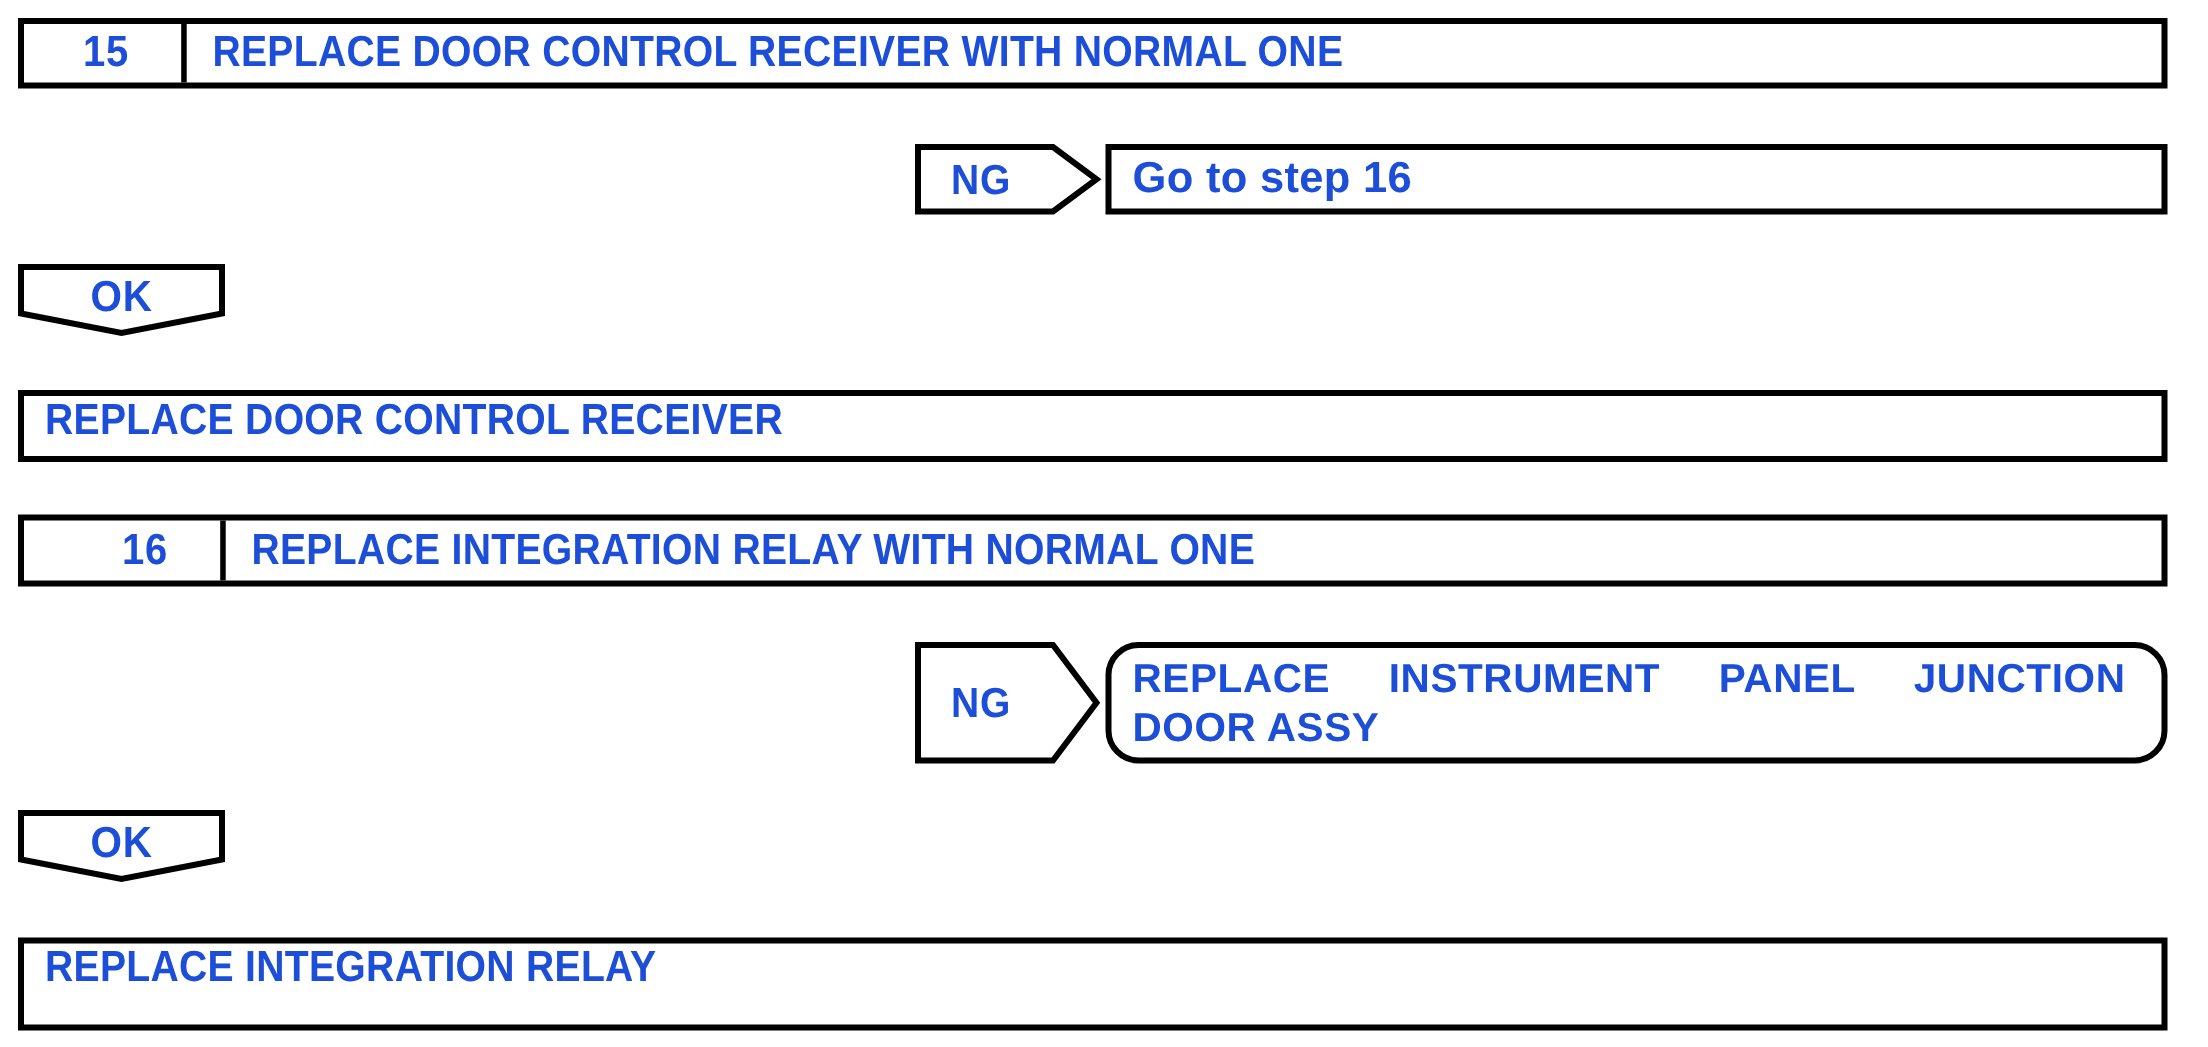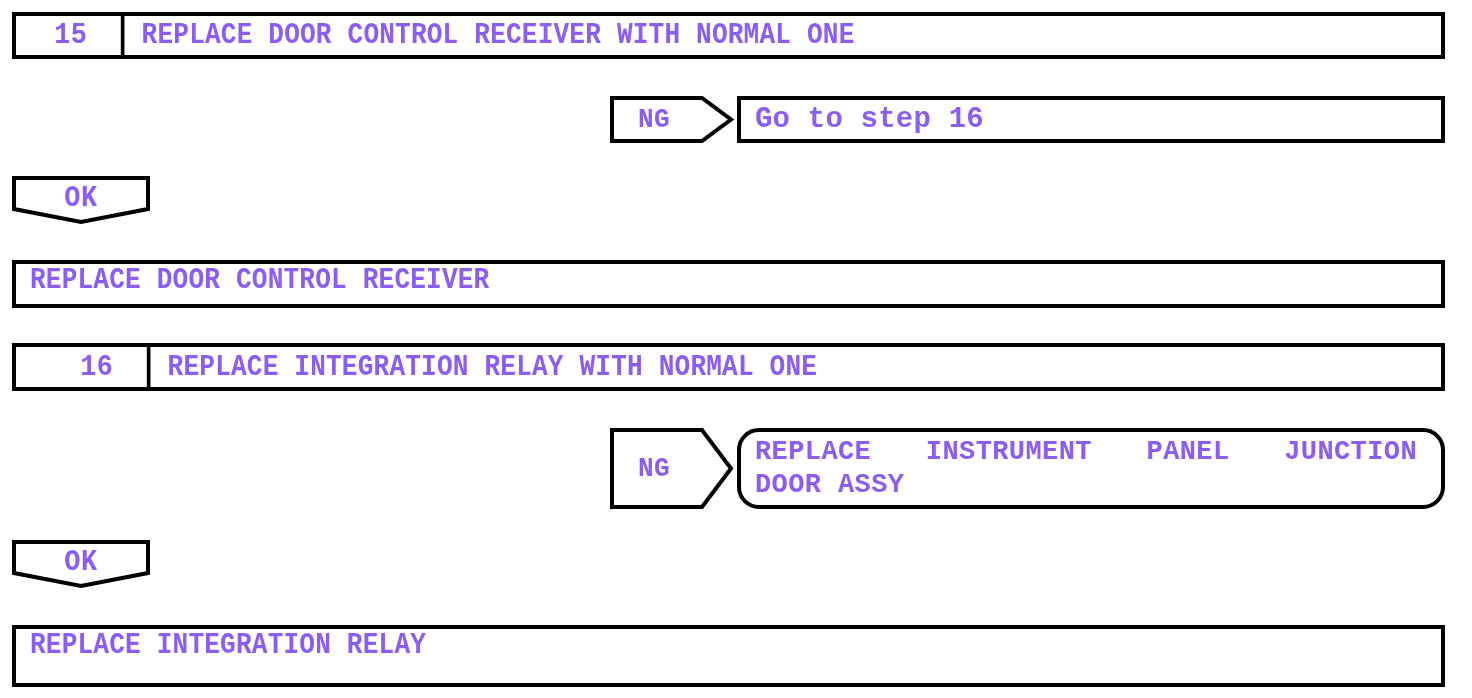--- a/index.html
+++ b/index.html
@@ -6,22 +6,22 @@
     margin: 0;
     padding: 0;
     background: #ffffff;
   }
   #canvas {
     position: relative;
     width: 1472px;
     height: 698px;
     background: #ffffff;
     overflow: hidden;
-    font-family: Liberation Mono, monospace;
-    color: #8b5cf6;
+    font-family: Liberation Sans, sans-serif;
+    color: #1d4ed8;
   }
 
   
   .box {
     position: absolute;
     box-sizing: border-box;
     border: 4px solid #000000;
     background: #ffffff;
   }
 

